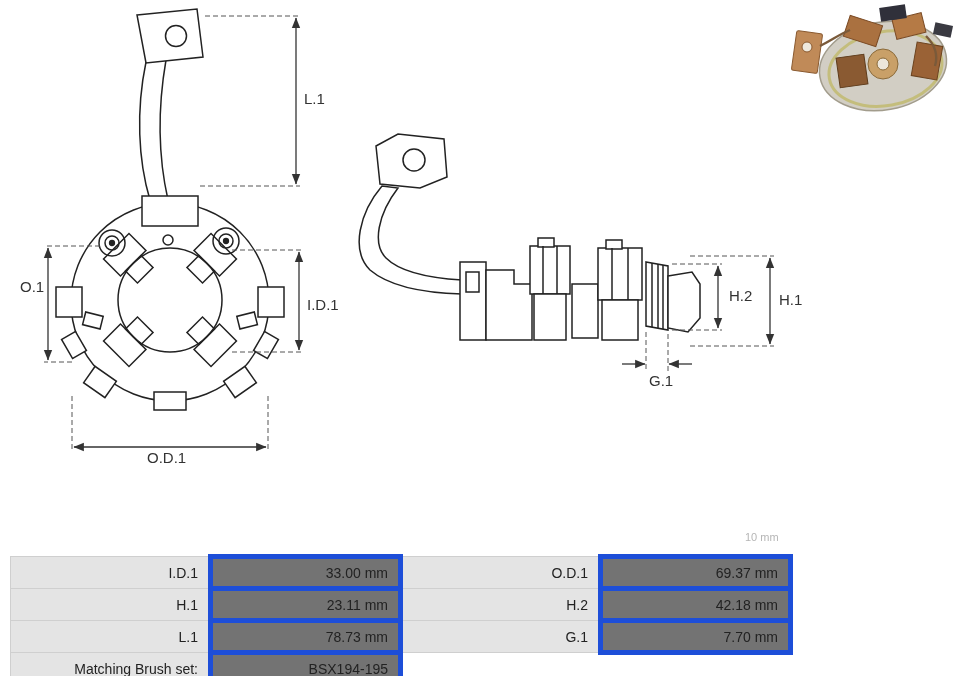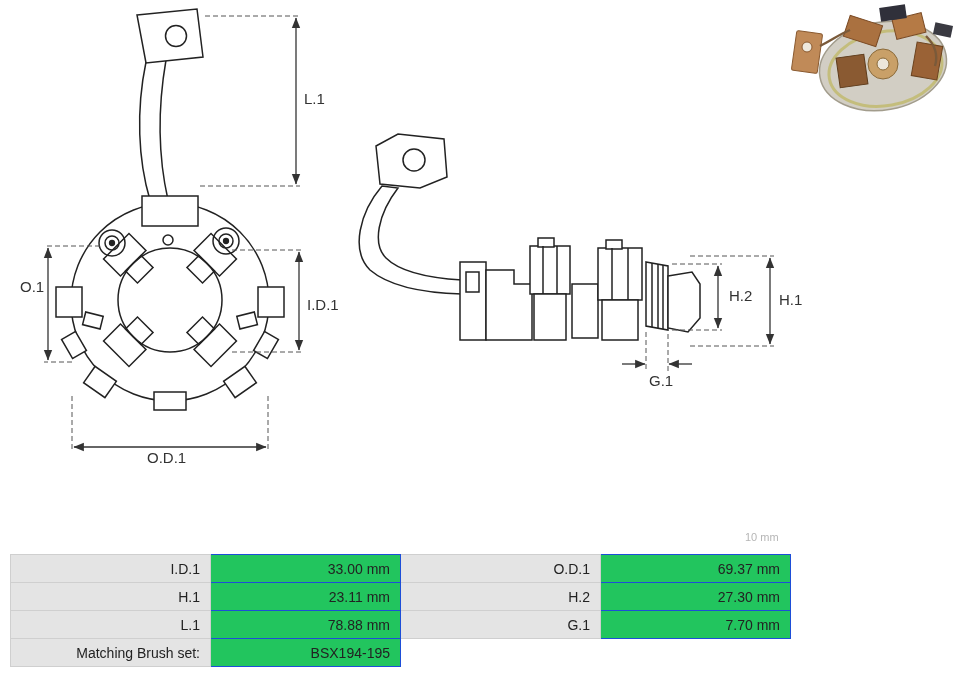--- a/index.html
+++ b/index.html
@@ -4,21 +4,21 @@
 <style>
   html,body{margin:0;padding:0;background:#fff;}
   .stage{position:relative;width:976px;height:676px;background:#ffffff;overflow:hidden;
          font-family:"Liberation Sans",sans-serif;}
   .art{position:absolute;left:0;top:0;}
   .dim{position:absolute;font-size:15px;color:#333;white-space:nowrap;}
   .wm{position:absolute;font-size:11px;color:#a9a9a9;opacity:.85;white-space:nowrap;}
   table.spec{position:absolute;left:10px;top:554px;border-collapse:collapse;
              font-size:14px;color:#222;table-layout:fixed;}
   table.spec td{height:27px;padding:0 10px;text-align:right;vertical-align:middle;
-                border:1px solid #1d4ed8;background:#22c55e;overflow:hidden;}
+                border:5px solid #1d4ed8;background:#737373;overflow:hidden;}
   table.spec td.lbl{background:#e4e4e4;border:1px solid #cfcfcf;}
   table.spec td.blank{border:none;background:transparent;}
 </style>
 </head>
 <body>
 
 <div class="stage">
 
   <svg class="art" width="976" height="560" viewBox="0 0 976 560">
     <defs>
@@ -177,25 +177,25 @@
       <tr>
         <td class="lbl">I.D.1</td>
         <td class="val">33.00 mm</td>
         <td class="lbl">O.D.1</td>
         <td class="val">69.37 mm</td>
       </tr>
       <tr>
         <td class="lbl">H.1</td>
         <td class="val">23.11 mm</td>
         <td class="lbl">H.2</td>
-        <td class="val">27.30 mm</td>
+        <td class="val">42.18 mm</td>
       </tr>
       <tr>
         <td class="lbl">L.1</td>
-        <td class="val">78.88 mm</td>
+        <td class="val">78.73 mm</td>
         <td class="lbl">G.1</td>
         <td class="val">7.70 mm</td>
       </tr>
       <tr>
         <td class="lbl">Matching Brush set:</td>
         <td class="val">BSX194-195</td>
         <td class="blank"></td>
         <td class="blank"></td>
       </tr>
     </tbody>

